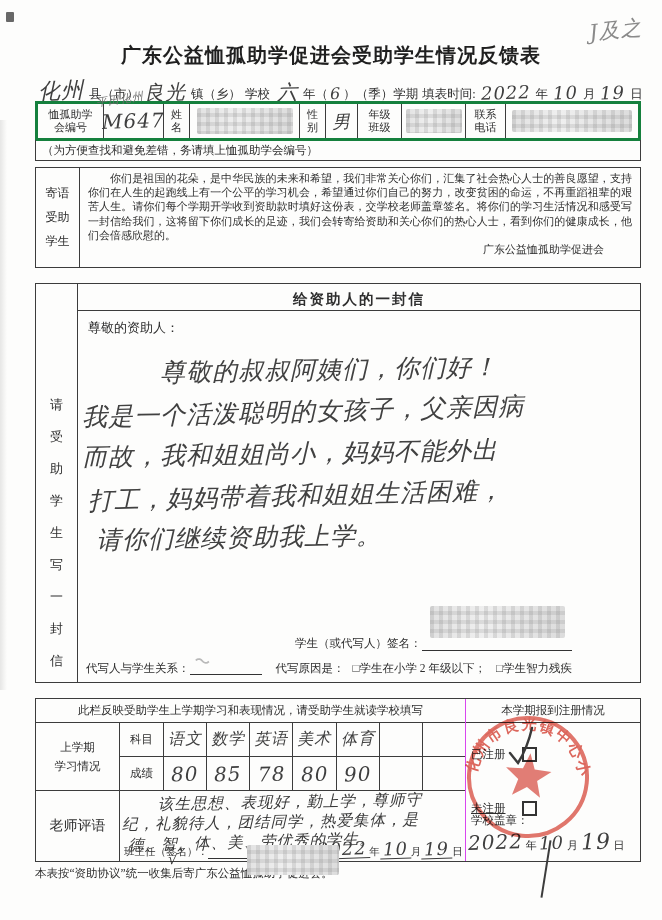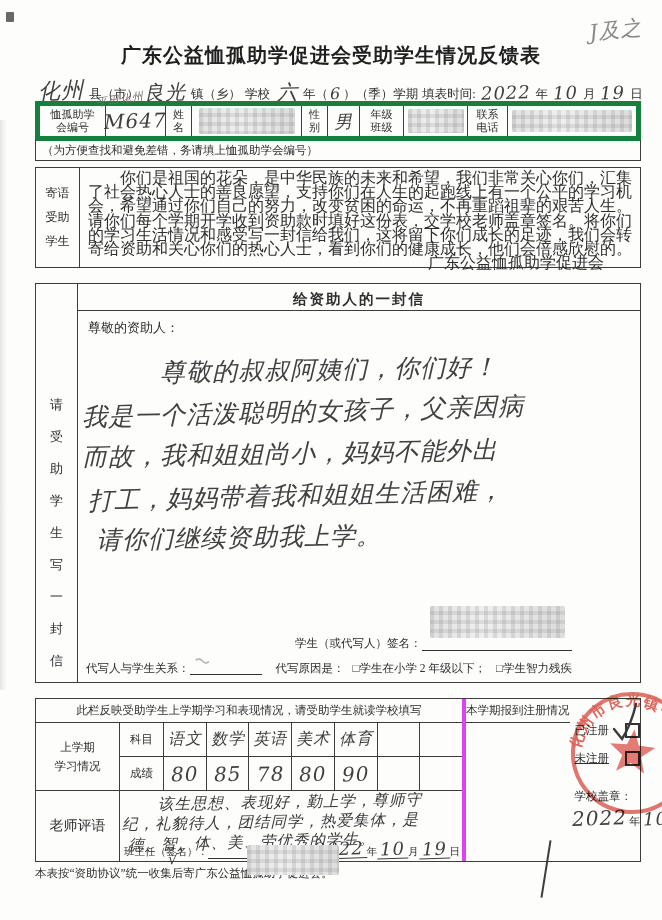--- a/index.html
+++ b/index.html
@@ -35,34 +35,34 @@
     font-family:"Liberation Sans","DejaVu Sans",sans-serif; font-weight:bold;
     font-size:20px; letter-spacing:1px; color:#1f1f1f; }
 
   .school-line { position:absolute; left:35px; top:79px; width:606px; height:24px;
     font-size:12.5px; display:flex; align-items:flex-end; white-space:nowrap; }
   .school-line > * { margin-right:2px; }
   .scribble-town { position:absolute; left:96px; top:92px; font-size:11px; color:#6d6d6d;
     transform:rotate(-8deg); z-index:3; }
 
   .info-table { position:absolute; left:35px; top:101px; width:606px; height:40px;
-    border:5px solid #15803d; display:flex; }
+    border:3px solid #15803d; display:flex; }
   .info-table .cell { border-right:1px solid #3c3c3c; display:flex; flex-direction:column;
     align-items:center; justify-content:center; font-size:11px; line-height:13px; text-align:center; }
   .info-table .cell:last-child { border-right:none; }
   .info-table .val { justify-content:center; flex-direction:row; }
 
   .note-row { position:absolute; left:35px; top:140px; width:606px; height:21px;
     border:1px solid #3c3c3c; border-top:none; font-size:11.5px; padding:3px 6px; }
 
   .message-box { position:absolute; left:35px; top:167px; width:606px; height:101px;
     border:1px solid #3c3c3c; display:flex; }
   .message-box .lbl { width:44px; border-right:1px solid #3c3c3c; display:flex; flex-direction:column;
     align-items:center; justify-content:center; gap:7px; font-size:12px; }
-  .message-box .body { flex:1; padding:3px 8px 2px 8px; font-size:16px; line-height:14.2px; }
+  .message-box .body { flex:1; padding:3px 8px 2px 8px; font-size:11px; line-height:14.2px; }
   .message-box .body p { text-align:justify; text-indent:2em; }
   .message-box .sig { text-align:right; padding-right:28px; }
 
   .letter-box { position:absolute; left:35px; top:283px; width:606px; height:400px;
     border:1px solid #3c3c3c; display:flex; }
   .letter-box .side { width:42px; border-right:1px solid #3c3c3c; display:flex; flex-direction:column;
     align-items:center; padding-top:112px; gap:14px; font-size:13px; }
   .letter-box .main { flex:1; position:relative; }
   .letter-title { height:27px; border-bottom:1px solid #3c3c3c; text-align:center;
     font-weight:bold; font-size:14.5px; padding-top:6px; letter-spacing:2px; }
@@ -70,41 +70,41 @@
   .hw-line { font-size:25px; line-height:42px; color:#414141; }
   .sig-mosaic { position:absolute; left:352px; top:322px; width:135px; height:32px; z-index:2; }
   .sig-line { position:absolute; left:217px; top:352px; font-size:11.5px; }
   .letter-bottom { position:absolute; left:8px; right:6px; top:377px; font-size:11.5px;
     display:flex; align-items:center; white-space:nowrap; }
   .blank { display:inline-block; border-bottom:1px solid #333; height:13px; vertical-align:bottom; position:relative; }
   .faint-squiggle { position:absolute; left:4px; top:-10px; color:#b9b9b9; font-size:16px; transform:rotate(12deg); }
 
   .bottom-table { position:absolute; left:35px; top:698px; width:606px; height:164px;
     border:1px solid #3c3c3c; display:flex; }
-  .bt-left { width:430px; border-right:4px solid #d946ef; display:flex; flex-direction:column; }
+  .bt-left { width:430px; border-right:1px solid #d946ef; display:flex; flex-direction:column; }
   .bt-header { height:24px; border-bottom:1px solid #3c3c3c; text-align:center; font-size:11.5px; padding-top:4px; }
   .grades { display:flex; height:68px; border-bottom:1px solid #3c3c3c;text-align:center; }
   .grades .term-lbl { width:84px; border-right:1px solid #3c3c3c; display:flex; flex-direction:column;
     justify-content:center; align-items:center; gap:4px; font-size:11.5px; }
   .grades .grid { flex:1; display:flex; flex-direction:column; }
   .grow { display:flex; flex:1; }
   .grow.first { border-bottom:1px solid #3c3c3c; }
   .grow .rl { width:44px; border-right:1px solid #3c3c3c; display:flex; align-items:center;
     justify-content:center; font-size:11.5px; }
   .grow .gc { flex:1; border-right:1px solid #3c3c3c; display:flex; align-items:center; justify-content:center; overflow:visible; }
   .grow .gc:last-child { border-right:none; }
   .teacher { flex:1; display:flex; }
   .teacher .tl { width:84px; border-right:1px solid #3c3c3c; display:flex; align-items:center;
     justify-content:center; font-size:14px; }
   .teacher .tc { flex:1; position:relative; padding:1px 2px 0 2px; overflow:visible; }
   .cm-line { font-size:15.5px; line-height:20px; color:#3a3a3a; white-space:nowrap; }
   .ht-row { position:absolute; left:4px; right:2px; bottom:2px; font-size:10.5px;
     display:flex; align-items:flex-end; white-space:nowrap; }
 
-  .bt-right { flex:1; display:flex; }
+  .bt-right { flex:1; display:flex; flex-direction:column; }
   .reg-body { flex:1; position:relative; font-size:11.5px; }
   .reg-item { position:absolute; display:flex; align-items:flex-start; gap:16px; }
   .cbox { width:15px; height:15px; border:2px solid #333; display:inline-block; background:transparent; }
   .tick { position:absolute; left:38px; top:2px; z-index:6; }
   .seal-cap { position:absolute; left:5px; top:90px; }
   .reg-date { position:absolute; left:2px; top:106px; white-space:nowrap; font-size:11px; }
   .seal { position:absolute; left:-4px; top:-12px; z-index:5; opacity:.84; transform:rotate(6deg);
     mix-blend-mode:multiply; }
   .tail-stroke { position:absolute; left:545px; top:840px; width:2px; height:58px; background:#3c3c3c;
     transform:rotate(9deg); z-index:4; }
@@ -323,21 +323,21 @@
     <div class="bt-right">
       <div class="bt-header">本学期报到注册情况</div>
       <div class="reg-body">
         <div class="reg-item" style="left:5px;top:24px;">
           <span>已注册</span>
           <span class="cbox"></span>
         </div>
         <svg class="tick" width="34" height="46" viewBox="0 0 34 46">
           <path d="M28 3 C 25 16, 19 30, 14 38 L 6 28" fill="none" stroke="#3a3a3a" stroke-width="2.4" stroke-linecap="round"></path>
         </svg>
-        <div class="reg-item" style="left:5px;top:52px;text-decoration:underline;">
+        <div class="reg-item" style="left:5px;top:78px;text-decoration:underline;">
           <span>未注册</span>
           <span class="cbox"></span>
         </div>
         <div class="seal-cap">学校盖章：</div>
         <div class="reg-date">
           <span class="hand h20">2022</span>
           <span>年</span>
           <span class="hand h18">10</span>
           <span>月</span>
           <span class="hand h22">19</span>

